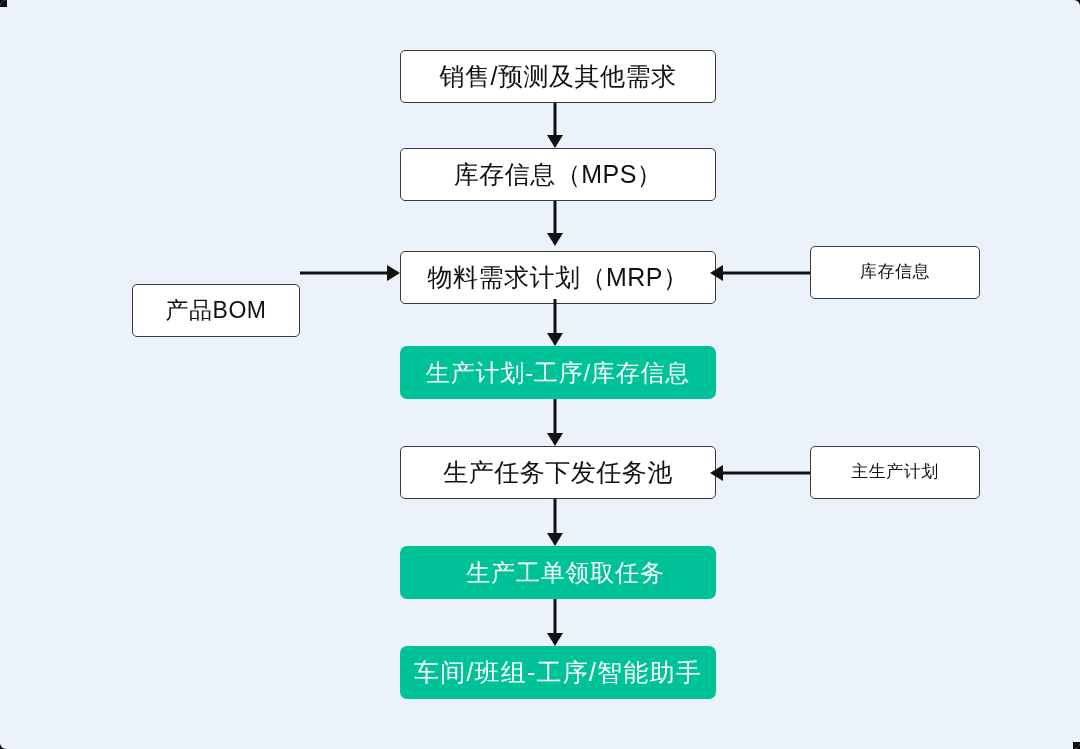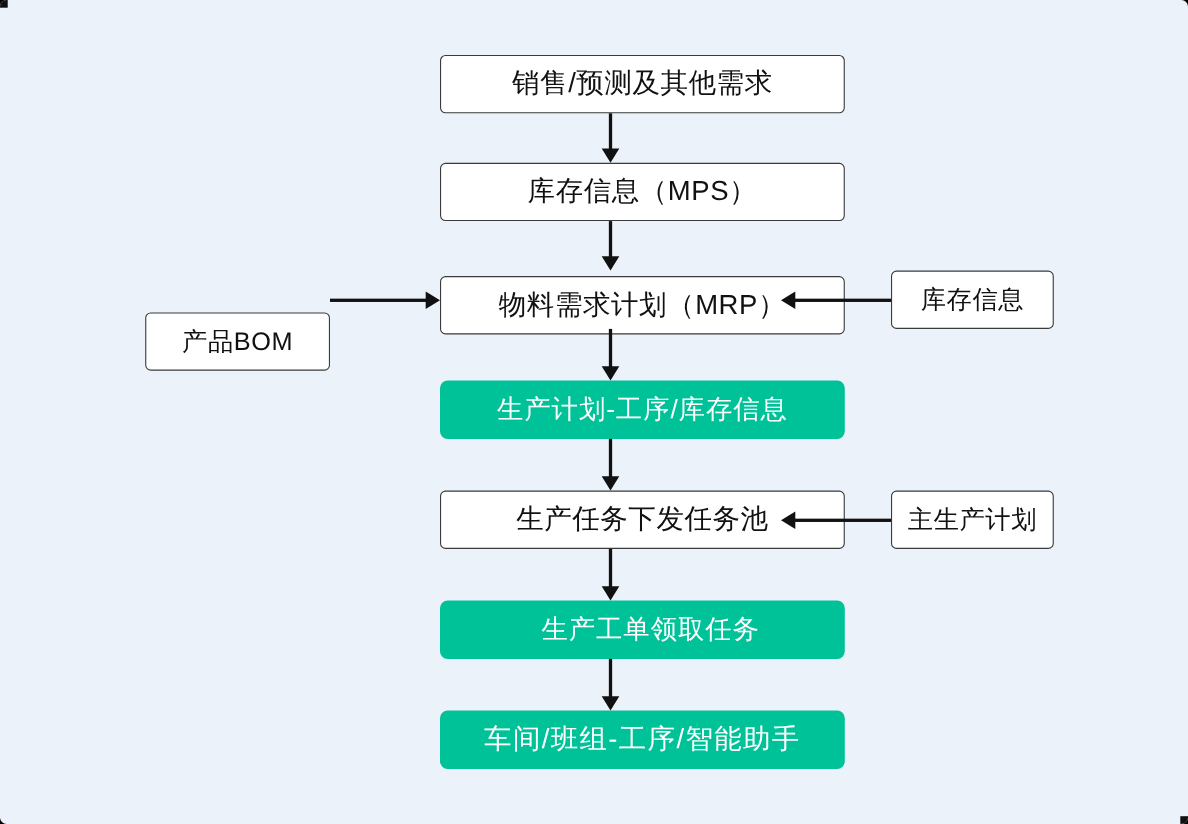--- a/index.html
+++ b/index.html
@@ -44,24 +44,24 @@
     border-radius: 7px;
     color: #ffffff;
   }
 
   .node .label {
     display: block;
     letter-spacing: 0.5px;
   }
 
   
-  .col-main { left: 400px; width: 368px; height: 53px; font-size: 25px; }
+  .col-main { left: 400px; width: 316px; height: 53px; font-size: 25px; }
   
   .col-left  { left: 132px;  width: 168px; height: 53px; font-size: 23px; }
-  .col-right { left: 810px;  width: 148px; height: 53px; font-size: 23px; }
+  .col-right { left: 810px;  width: 170px; height: 53px; font-size: 17px; font-family: Liberation Mono, monospace; }
 
   .n-sales   { top: 50px;  }
   .n-mps     { top: 148px; }
   .n-mrp     { top: 251px; }
   .n-plan    { top: 346px; }
   .n-pool    { top: 446px; }
   .n-order   { top: 546px; padding-left: 15px; }
   .n-shop    { top: 646px; }
 
   .n-bom     { top: 246px; margin-top: 38px; }

